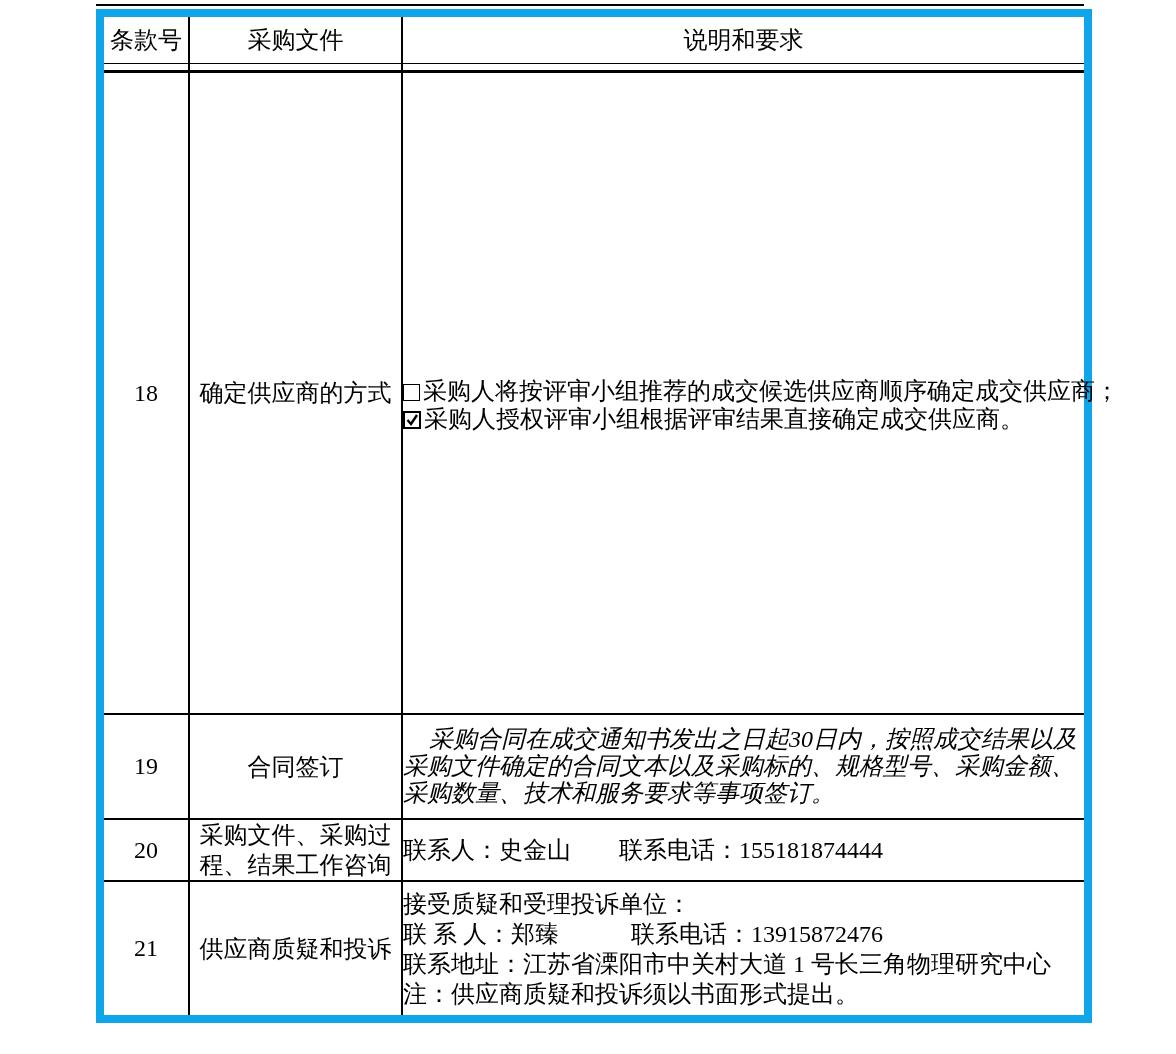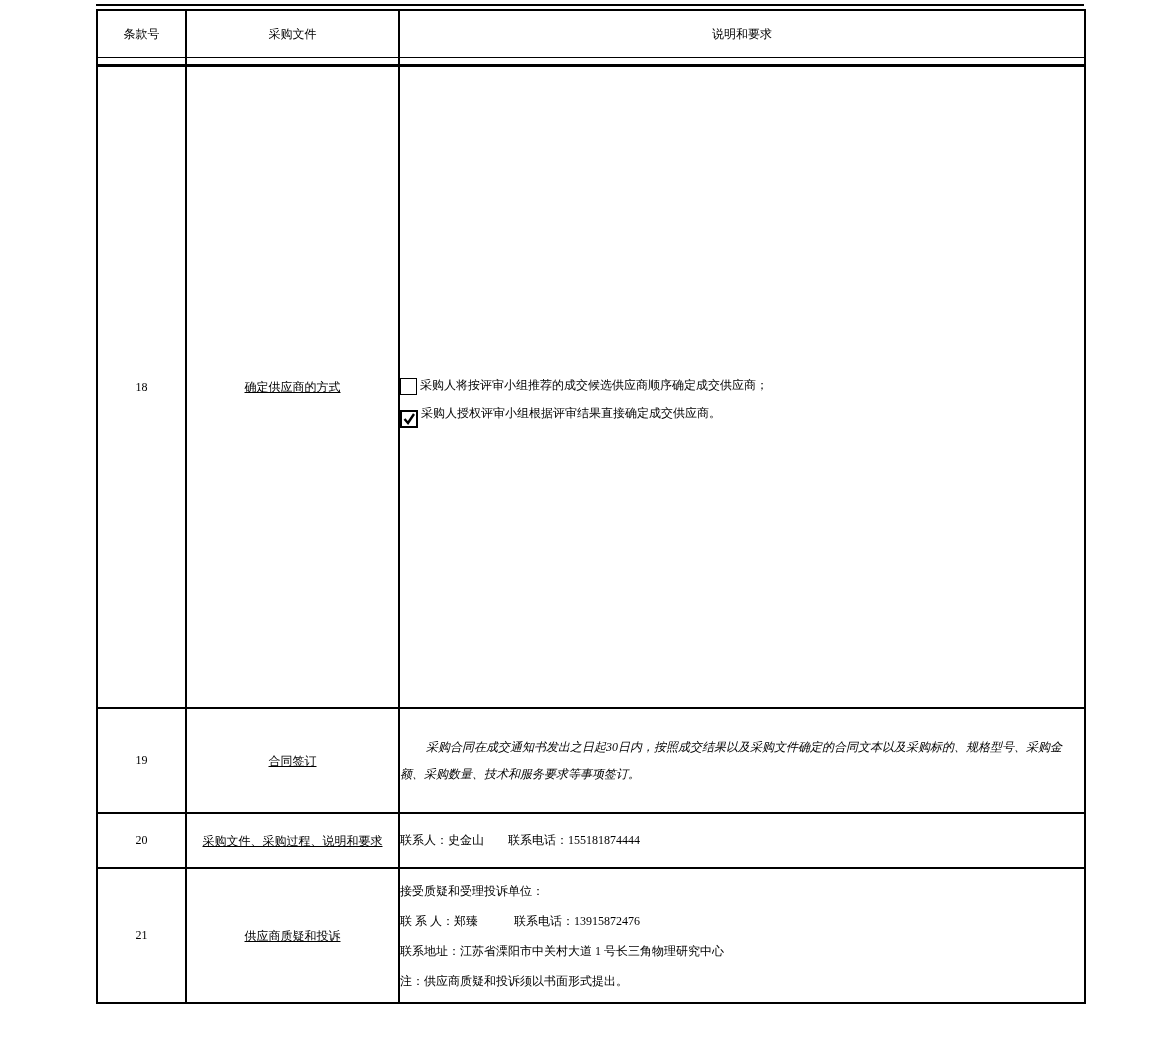--- a/index.html
+++ b/index.html
@@ -25,22 +25,22 @@
     height: 2px;
     background: #000000;
   }
   table.terms {
     position: absolute;
     left: 96px;
     top: 9px;
     width: 988px;
     border-collapse: collapse;
     table-layout: fixed;
-    border: 1px solid #0ea5e9;
-    font-size: 12px;
+    border: 8px solid #0ea5e9;
+    font-size: 24px;
   }
   table.terms td, table.terms th {
     border: 2px solid #000000;
     padding: 0;
     font-weight: normal;
     vertical-align: middle;
   }
   col.c1 { width: 89px; }
   col.c2 { width: 213px; }
   col.c3 { width: 686px; }
@@ -51,41 +51,41 @@
     border-bottom: 1px solid #000000;
   }
   tr.spacer-row td {
     height: 6px;
     border-top: 1px solid #000000;
     border-bottom: 3px solid #000000;
   }
   td.num, td.name {
     text-align: center;
   }
-  td.name { line-height: 30px; padding: 2px 4px; text-decoration: underline; }
+  td.name { line-height: 30px; padding: 2px 4px; }
 
   tr.row-18 td { height: 640px; }
   tr.row-19 td { height: 103px; }
   tr.row-20 td { height: 53px; }
   tr.row-21 td { height: 133px; margin-left: 32px; }
   tr.row-22 td { height: 28px; }
 
   td.desc {
     text-align: left;
     padding: 2px 5px;
     line-height: 27px;
   }
   .option-line {
     display: flex;
     align-items: center;
     line-height: 28px;
     white-space: nowrap;
     margin-top: 24px;
   }
-  .option-line + .option-line { margin-top: 0; align-items: flex-end; }
+  .option-line + .option-line { margin-top: 0; }
   .checkbox {
     display: inline-block;
     width: 15px;
     height: 15px;
     border: 1px solid #000000;
     margin-right: 3px;
     flex: 0 0 auto;
     position: relative;
     top: 1px;
   }
@@ -147,21 +147,21 @@
     </tr>
 
     <tr class="row-19">
       <td class="num">19</td>
       <td class="name">合同签订</td>
       <td class="desc justified indent-1">采购合同在成交通知书发出之日起30日内，按照成交结果以及采购文件确定的合同文本以及采购标的、规格型号、采购金额、采购数量、技术和服务要求等事项签订。</td>
     </tr>
 
     <tr class="row-20">
       <td class="num">20</td>
-      <td class="name">采购文件、采购过程、说明和要求</td>
+      <td class="name">采购文件、采购过程、结果工作咨询</td>
       <td class="desc r20-desc">联系人：史金山　　联系电话：155181874444</td>
     </tr>
 
     <tr class="row-21">
       <td class="num">21</td>
       <td class="name">供应商质疑和投诉</td>
       <td class="desc r21-lines">
         <div>接受质疑和受理投诉单位：</div>
         <div>联 系 人：郑臻　　　联系电话：13915872476</div>
         <div>联系地址：江苏省溧阳市中关村大道 1 号长三角物理研究中心</div>

